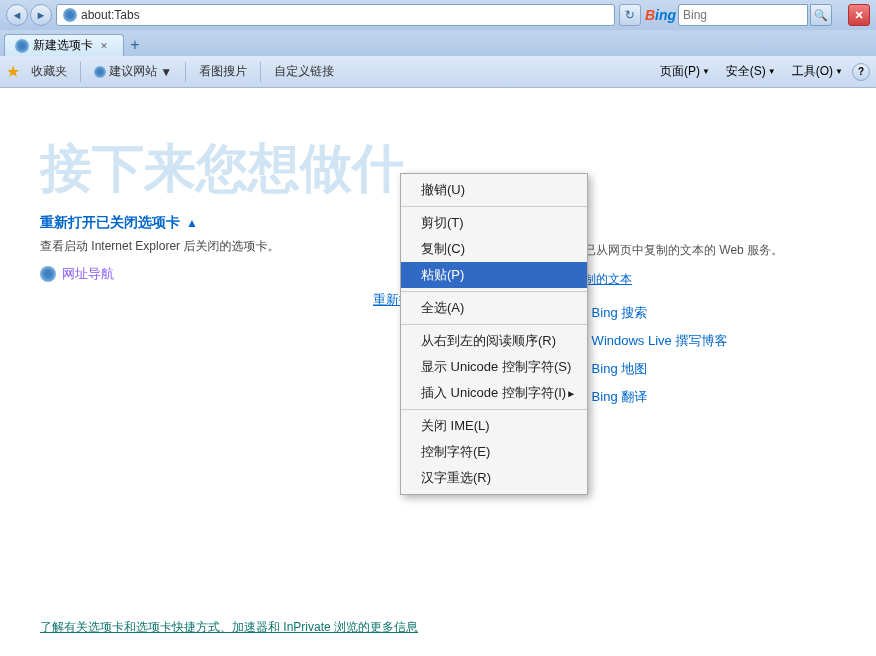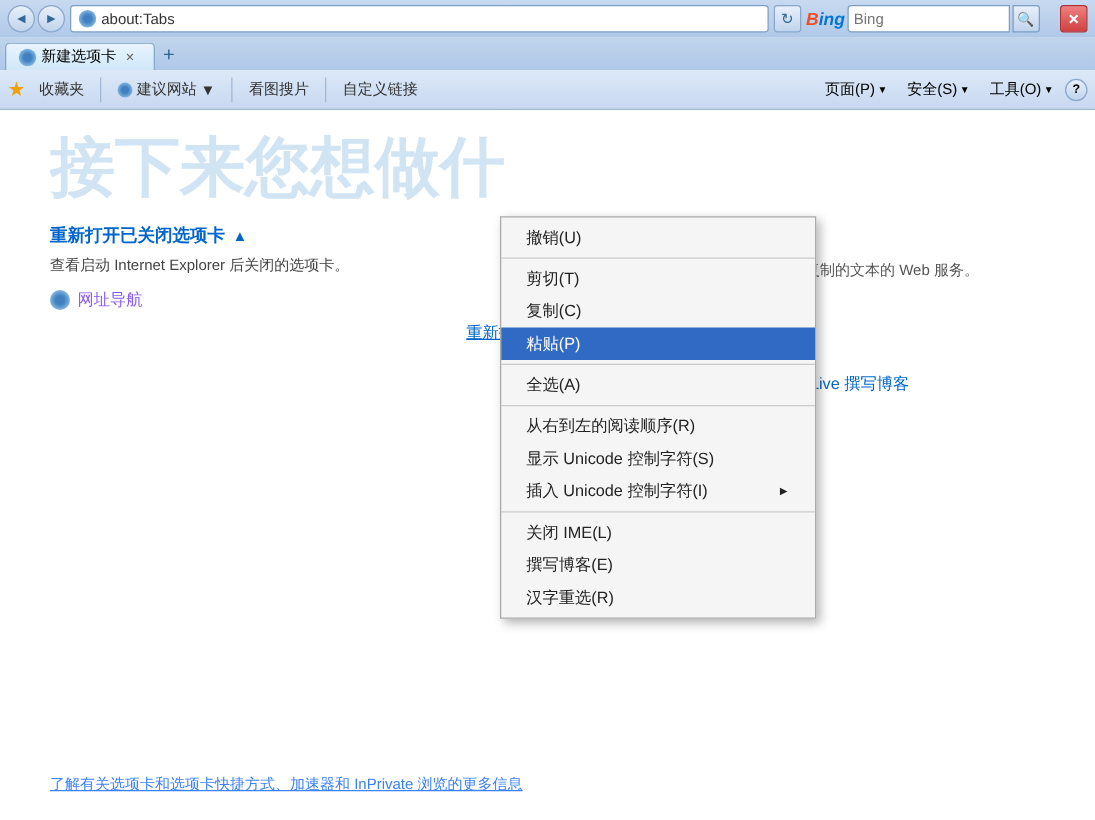--- a/index.html
+++ b/index.html
@@ -254,20 +254,21 @@
       flex: 1;
       background: #fff;
       position: relative;
       overflow: hidden;
     }
 
     
     .new-tab-content {
       padding: 20px 40px;
       position: relative;
+      margin-top: 34px;
     }
 
     .big-title {
       font-size: 52px;
       font-weight: bold;
       color: #d0e4f4;
       line-height: 1;
       margin-bottom: 20px;
       font-family: 'Microsoft YaHei', sans-serif;
       white-space: nowrap;
@@ -387,32 +388,32 @@
       align-items: center;
       justify-content: center;
       font-size: 9px;
       color: white;
     }
 
     .bottom-link {
       position: absolute;
       bottom: 20px;
       left: 40px;
-      color: #3b82f6;
+      color: #0f766e;
       font-size: 12px;
       text-decoration: underline;
       cursor: pointer;
     }
 
     
     .context-menu {
       position: absolute;
       top: 85px;
       left: 400px;
-      width: 253px;
+      width: 188px;
       background: #f5f5f5;
       border: 1px solid #aaa;
       box-shadow: 3px 3px 8px rgba(0,0,0,0.3);
       z-index: 1000;
       padding: 3px 0;
     }
     .ctx-item {
       padding: 4px 20px;
       font-size: 13px;
       color: #222;
@@ -596,21 +597,21 @@
       </div>
       <div class="ctx-item">
         <span>插入 Unicode 控制字符(I)</span>
         <span class="ctx-submenu-arrow">►</span>
       </div>
       <div class="ctx-divider"></div>
       <div class="ctx-item">
         <span>关闭 IME(L)</span>
       </div>
       <div class="ctx-item">
-        <span>撰写博客(E)</span>
+        <span>控制字符(E)</span>
       </div>
       <div class="ctx-item">
         <span>汉字重选(R)</span>
       </div>
     </div>
 
   </div>
 
 
 </div>

